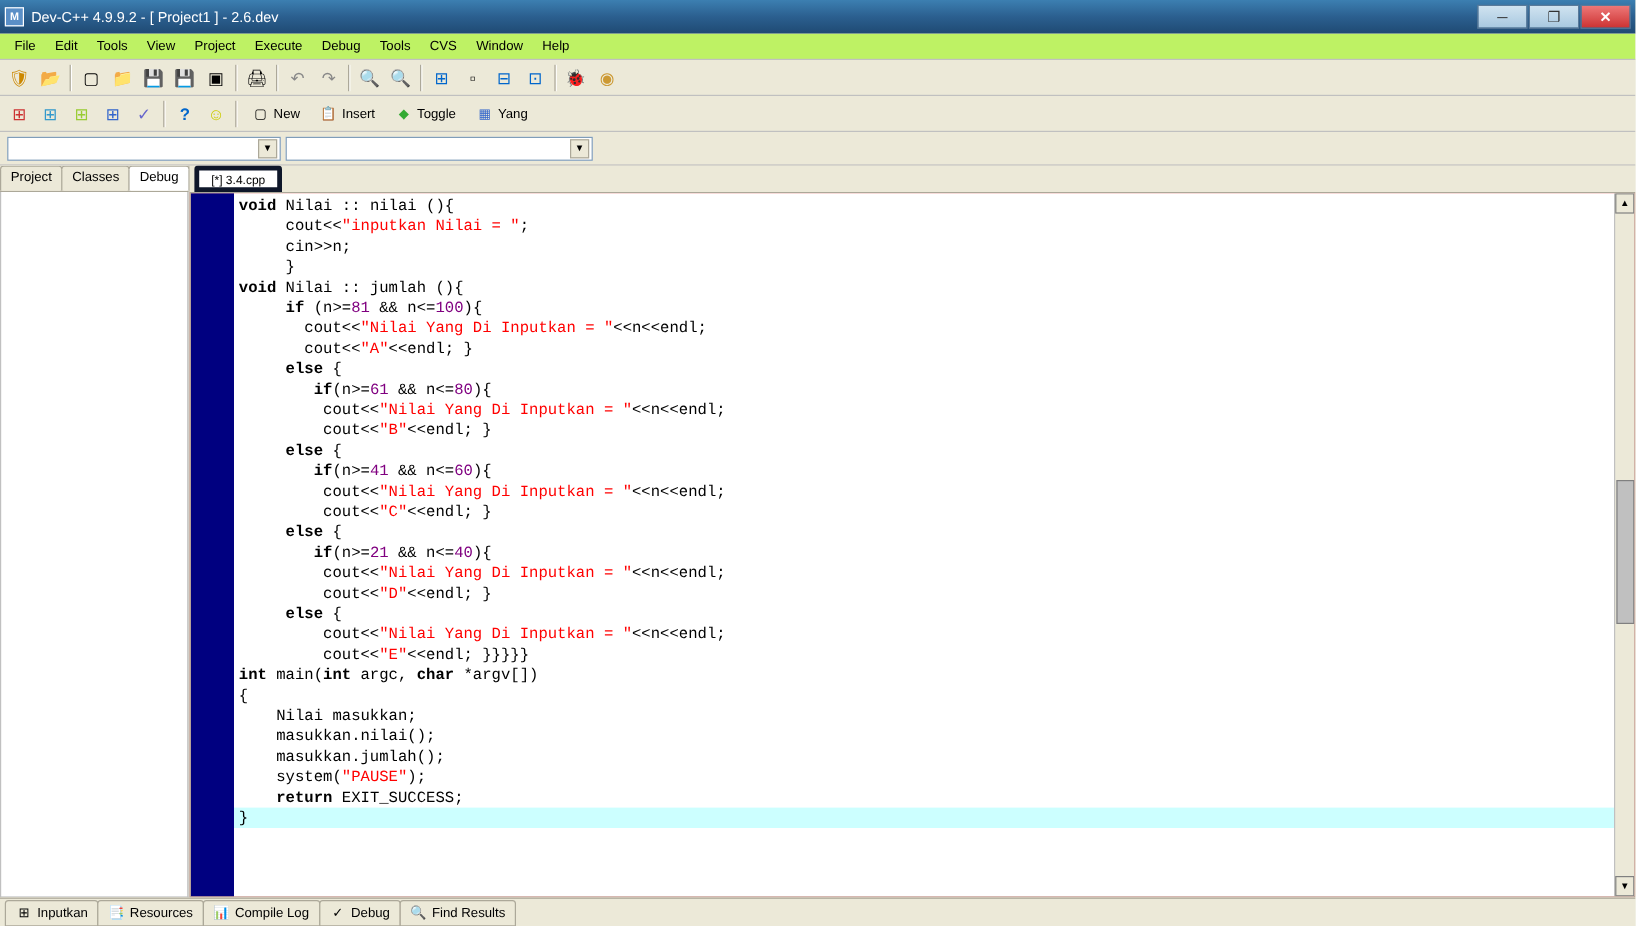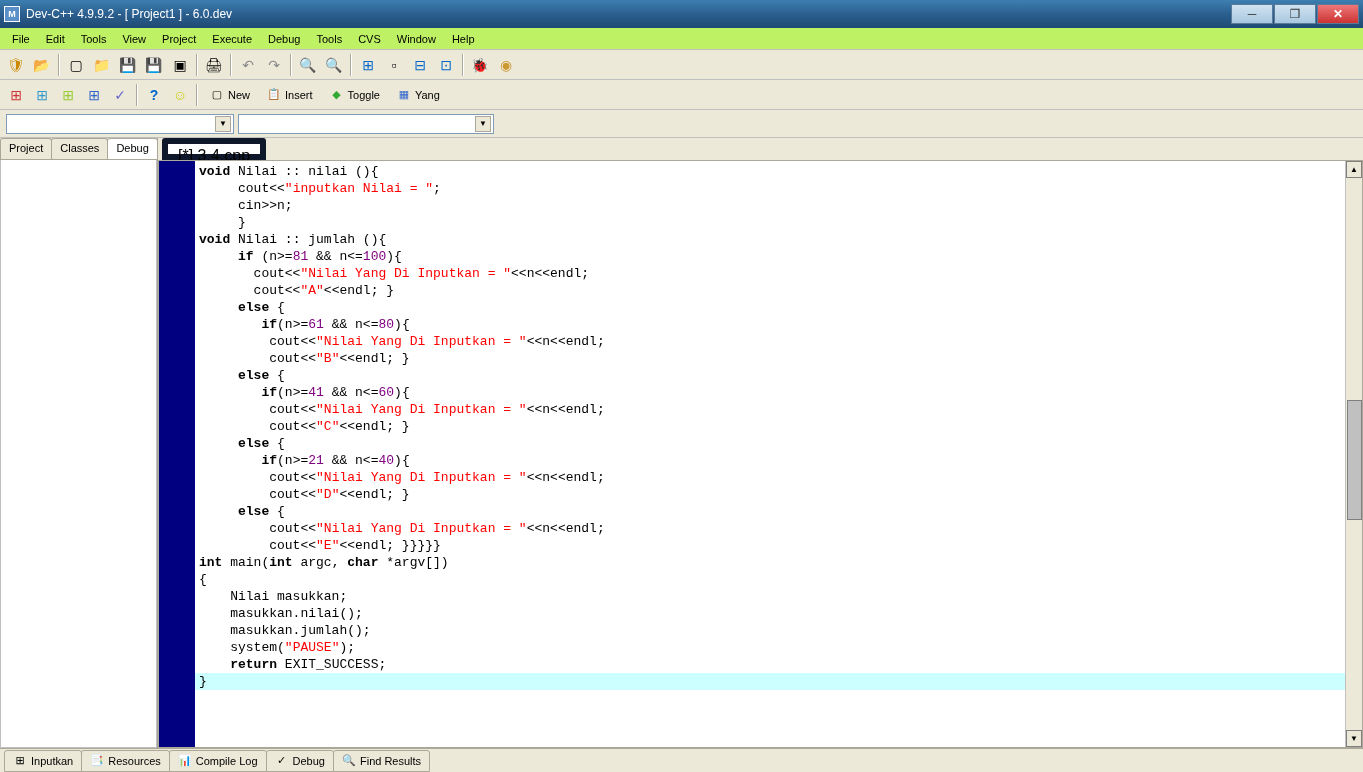--- a/index.html
+++ b/index.html
@@ -20,21 +20,21 @@
 .combo { height: 20px; background: white; border: 1px solid #7f9db9; display: flex; align-items: center; padding: 0 2px; }
 .combo-arrow { width: 16px; height: 16px; background: #ece9d8; border: 1px solid #aca899; display: flex; align-items: center; justify-content: center; font-size: 8px; margin-left: auto; }
 .main-area { flex: 1; display: flex; overflow: hidden; }
 .sidebar { width: 158px; background: #ece9d8; border-right: 1px solid #aca899; display: flex; flex-direction: column; }
 .side-tabs { height: 22px; display: flex; background: #ece9d8; border-bottom: 1px solid #aca899; }
 .side-tab { padding: 3px 8px; border: 1px solid #aca899; border-bottom: none; background: #ece9d8; font-size: 11px; cursor: default; border-top-left-radius: 3px; border-top-right-radius: 3px; margin-right: -1px; }
 .side-tab.active { background: #fff; position: relative; z-index: 1; }
 .side-body { flex: 1; background: white; border: 1px solid #c0c0c0; border-top: none; }
 .editor-area { flex: 1; display: flex; flex-direction: column; background: #ece9d8; }
 .editor-tabs { height: 22px; display: flex; padding-left: 4px; }
-.editor-tab { padding: 3px 10px; border: 6px solid #0f172a; background: #fff; font-size: 16px; border-top-left-radius: 3px; border-top-right-radius: 3px; }
+.editor-tab { padding: 3px 10px; border: 4px solid #0f172a; background: #fff; font-size: 10px; border-top-left-radius: 3px; border-top-right-radius: 3px; }
 .editor-body-wrap { flex: 1; display: flex; border: 1px solid #aca899; background: #fca5a5; overflow: hidden; }
 .line-gutter { width: 36px; background: #000080; }
 .code-area { flex: 1; overflow: auto; font-family: "Courier New", monospace; font-size: 13px; line-height: 17px; padding: 2px 0; white-space: pre; color: black; background: white; position: relative; }
 .code-area .line { padding: 0 4px; }
 .code-area .line.current { background: #ccffff; }
 .kw { font-weight: bold; }
 .str { color: red; }
 .num { color: #800080; }
 .vscroll { width: 17px; background: #ece9d8; border-left: 1px solid #c0c0c0; display: flex; flex-direction: column; }
 .vscroll-thumb { width: 15px; background: #c0c0c0; border: 1px solid #808080; margin: 1px; }
@@ -45,21 +45,21 @@
 .ico { display: inline-flex; width: 16px; height: 16px; align-items: center; justify-content: center; }
 .app-body { flex: 1; display: flex; flex-direction: column; overflow: hidden; }
 </style>
 </head>
 <body>
 
 <div class="titlebar">
   <div class="titlebar-icon">
       <span>M</span>
     </div>
-  <div class="titlebar-text">Dev-C++ 4.9.9.2  -  [ Project1 ] - 6.0.dev</div>
+  <div class="titlebar-text">Dev-C++ 4.9.9.2  -  [ Project1 ] - 2.6.dev</div>
   <div class="window-controls">
     <div class="window-btn">─</div>
     <div class="window-btn">❐</div>
     <div class="window-btn close">✕</div>
   </div>
 </div>
 
 <div class="app-body">
 
 <div class="menubar" id="menubar">

